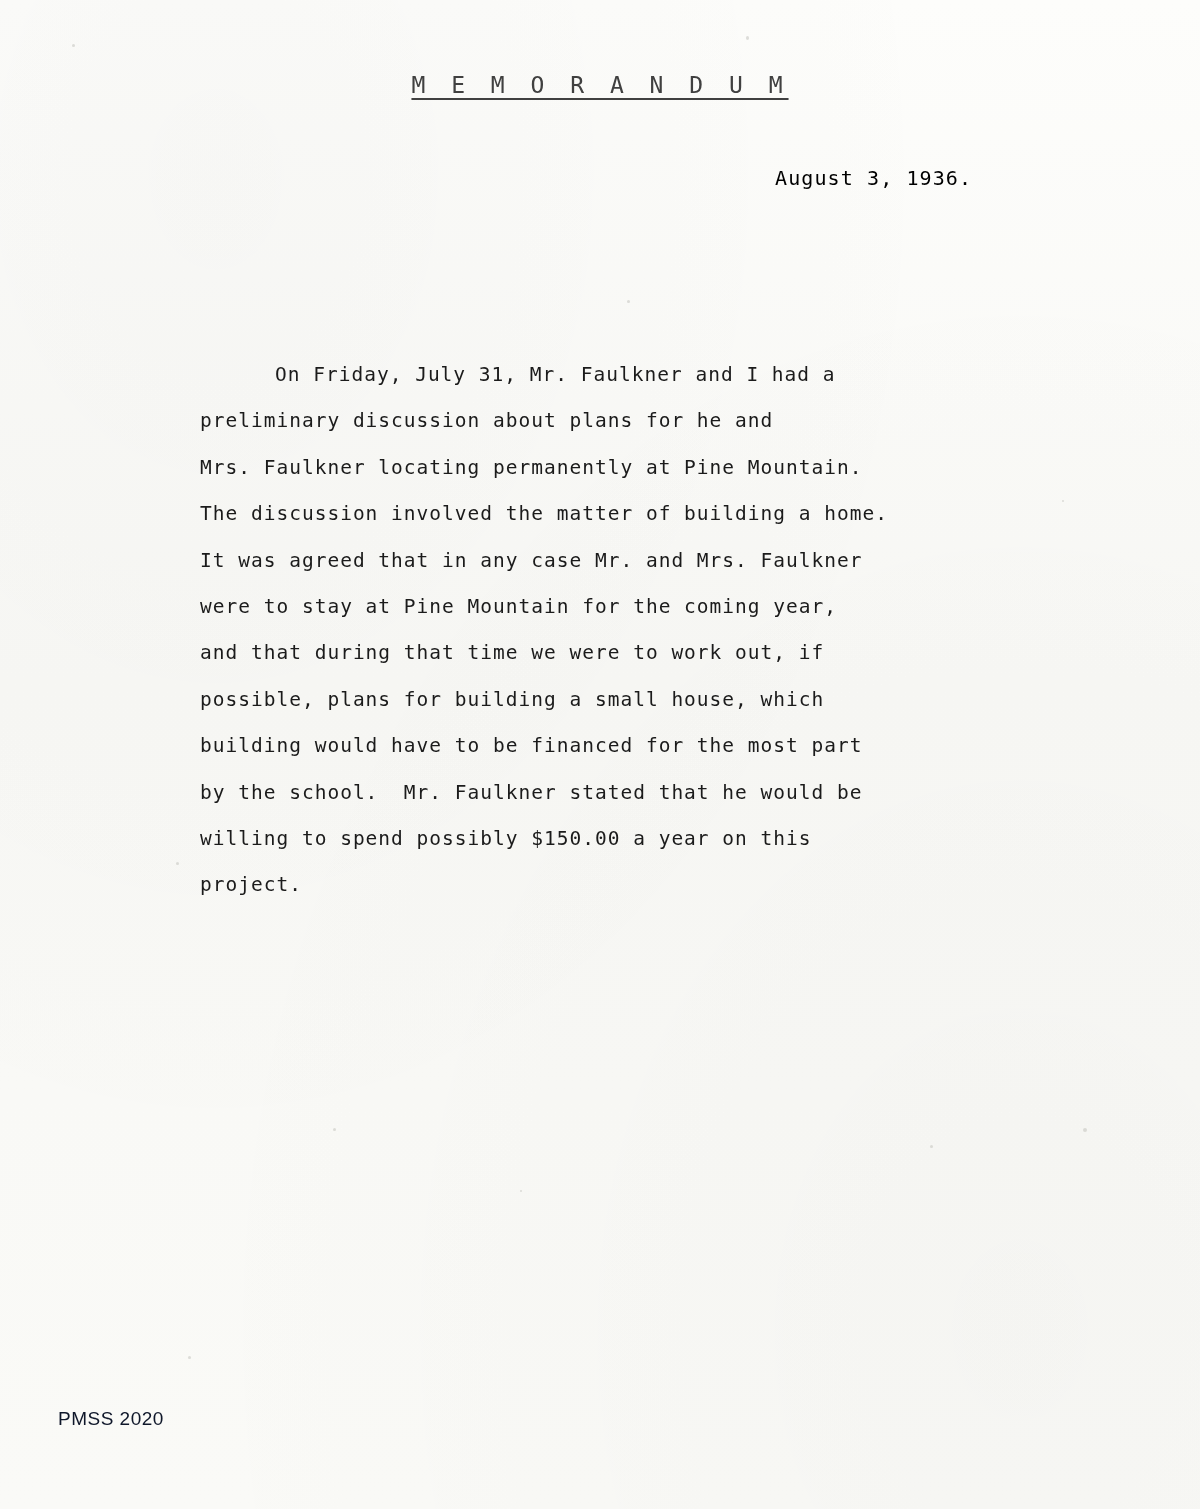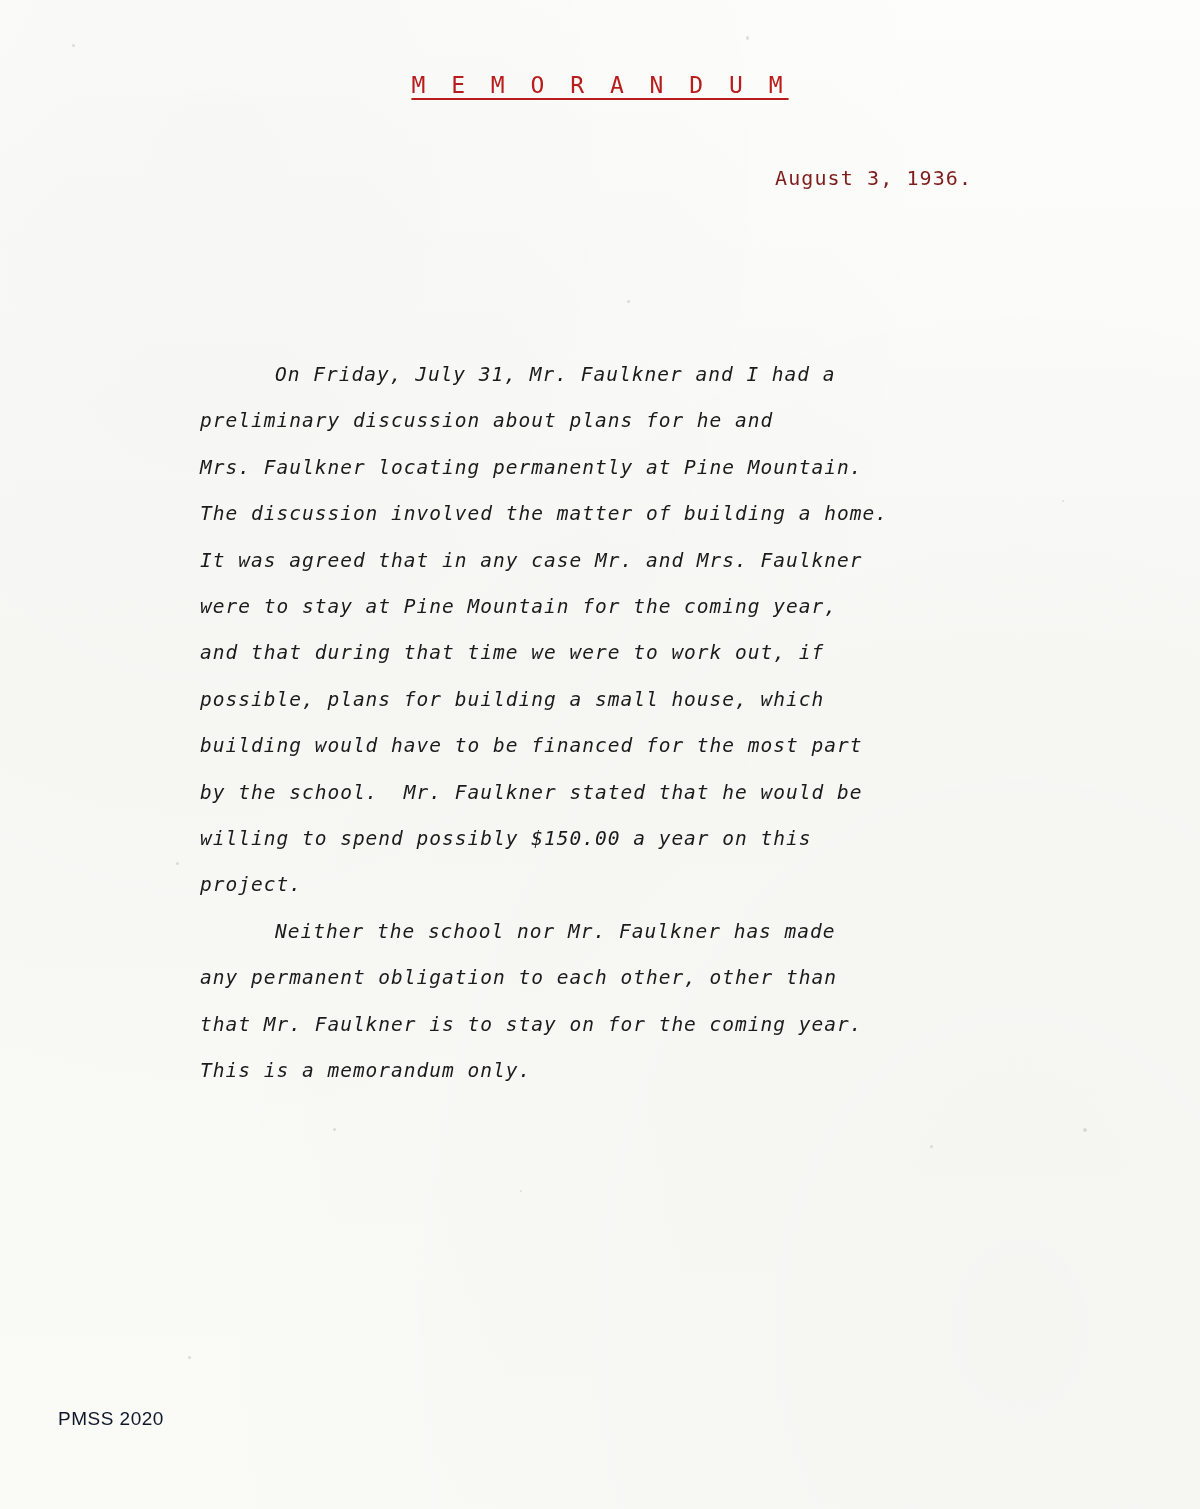--- a/index.html
+++ b/index.html
@@ -35,44 +35,43 @@
   }
 
   .doc-title {
     position: absolute;
     top: 72px;
     left: 0;
     width: 1200px;
     text-align: center;
     font-size: 23px;
     letter-spacing: 6px;
-    color: #b91c1c;
+    color: #404040;
   }
   .doc-title span.u {
     text-decoration: underline;
     text-underline-offset: 5px;
     text-decoration-thickness: 1.5px;
   }
 
   .doc-date {
     position: absolute;
     top: 166px;
     left: 775px;
     font-size: 20px;
     letter-spacing: 1.1px;
-    color: #7f1d1d;
+    color: #000000;
     text-align: center;
   }
 
   .body-block {
     position: absolute;
     top: 352px;
     left: 200px;
     width: 830px;
-    font-style: italic;
   }
   .para {
     margin: 0 0 0 0;
     font-size: 19.5px;
     line-height: 46.4px;
     letter-spacing: 1.0px;
     color: #1b1b1b;
     white-space: pre-wrap;
   }
   .para + .para {
@@ -122,20 +121,16 @@
 Mrs. Faulkner locating permanently at Pine Mountain.
 The discussion involved the matter of building a home.
 It was agreed that in any case Mr. and Mrs. Faulkner
 were to stay at Pine Mountain for the coming year,
 and that during that time we were to work out, if
 possible, plans for building a small house, which
 building would have to be financed for the most part
 by the school.  Mr. Faulkner stated that he would be
 willing to spend possibly $150.00 a year on this
 project.</span></p>
-    <p class="para"><span class="indent"></span><span>Neither the school nor Mr. Faulkner has made
-any permanent obligation to each other, other than
-that Mr. Faulkner is to stay on for the coming year.
-This is a memorandum only.</span></p>
   </div>
 
   <div class="watermark">PMSS 2020</div>
 </div>
 
 </body></html>

